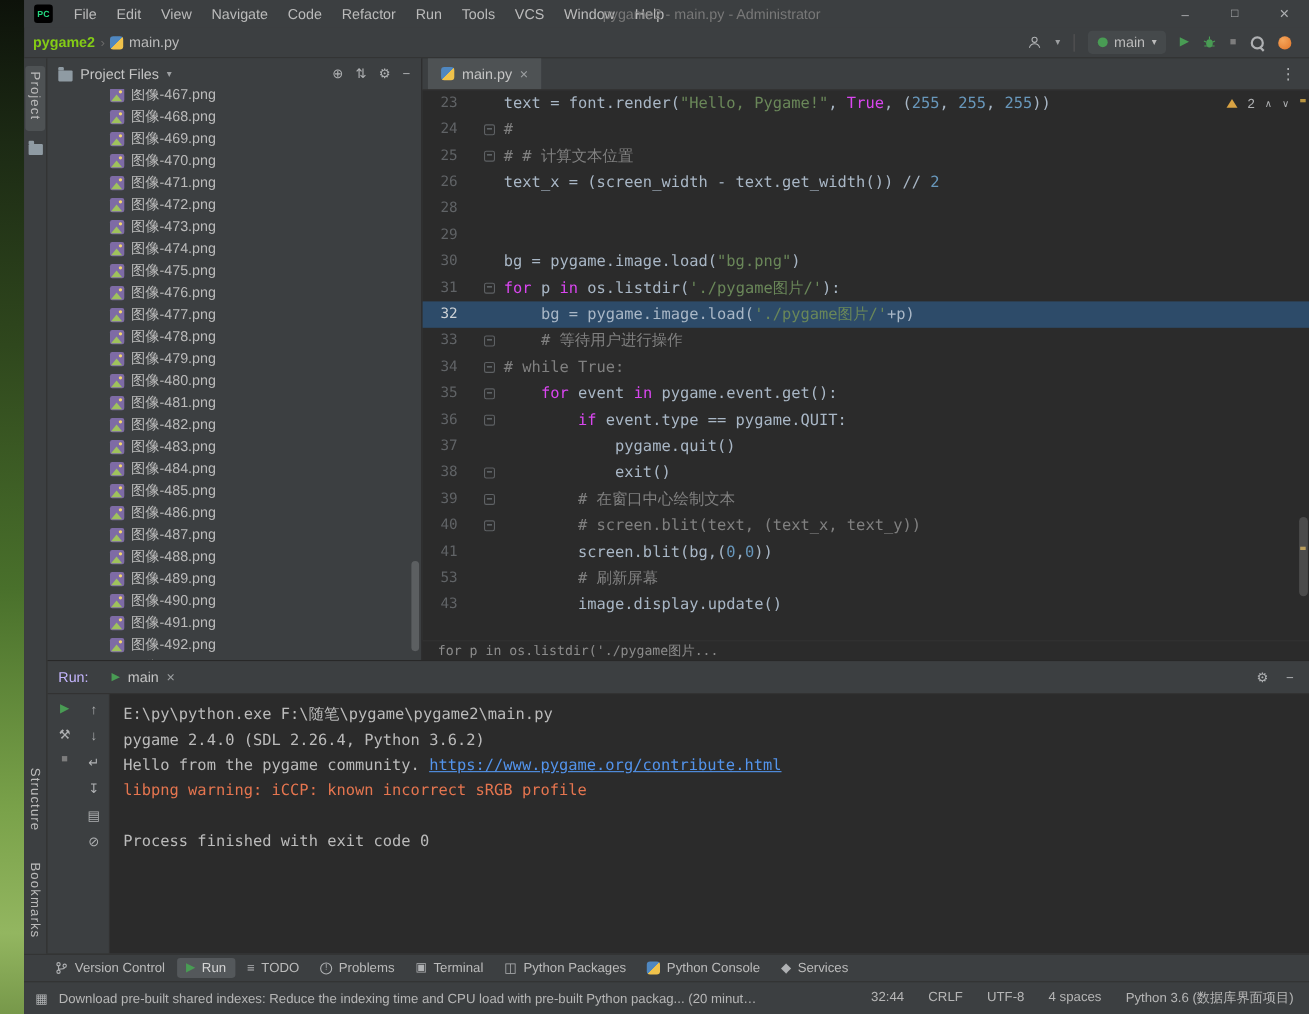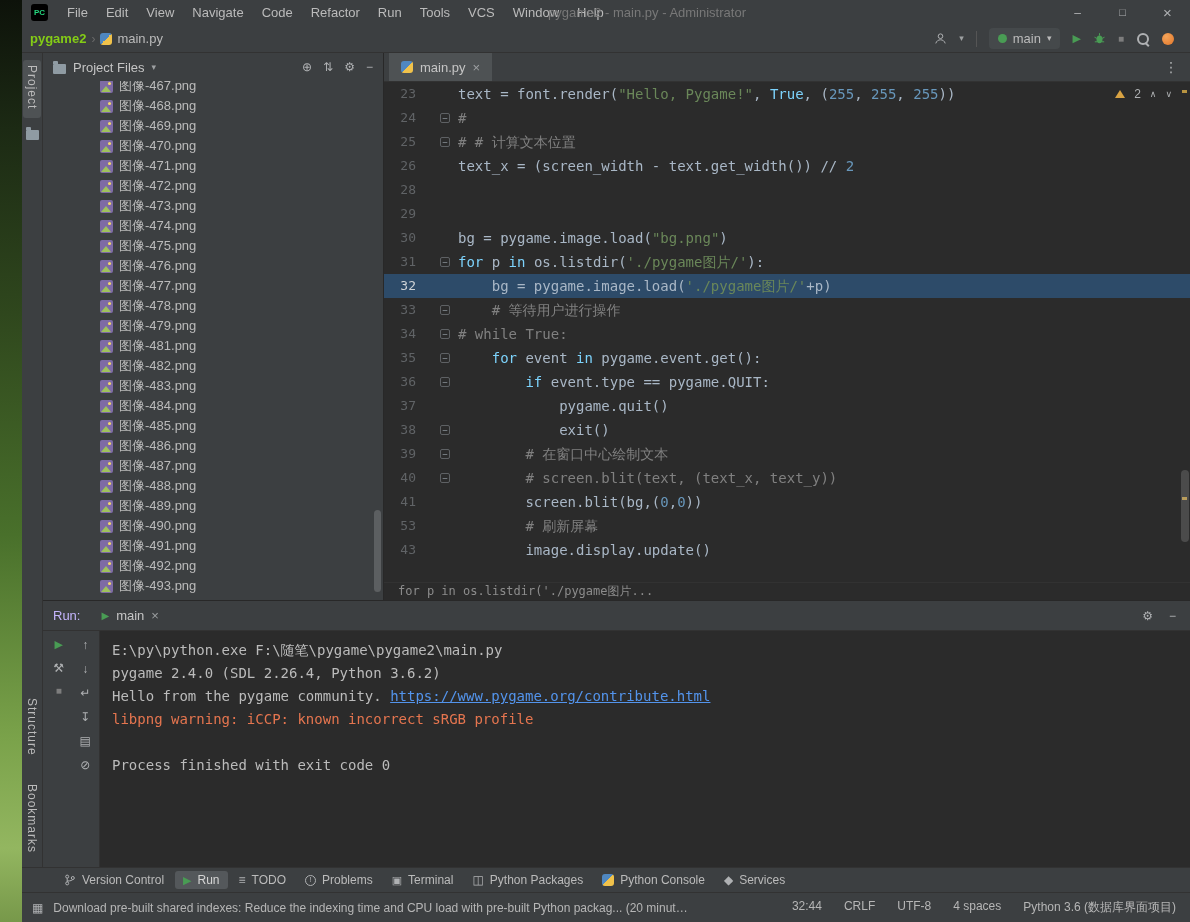--- a/index.html
+++ b/index.html
@@ -53,21 +53,21 @@
   .tab{display:flex;align-items:center;gap:7px;padding:0 12px;margin-left:5px;background:#4e5254;font-size:13px;color:#c5c5c5}
   .tab-more{margin-left:auto;align-self:center;padding-right:12px;color:#afb1b3;font-size:14px}
   .editor-body{flex:1;position:relative;overflow:hidden;font-family:"DejaVu Sans Mono",monospace}
   .code-row{display:flex;height:24px;line-height:24px;white-space:pre}
   .code-row.hl{background:#2d4b69}
   .code-row.hl .g-num{color:#cdd2d6}
   .g-num{width:34px;flex:none;text-align:right;color:#606366;font-size:13px;padding-right:2px}
   .g-fold{width:40px;flex:none;position:relative}
   .fold-box{position:absolute;left:22px;top:7px;width:10px;height:10px;border:1px solid #5e6164;border-radius:2px;color:#8a9399;font-size:9px;line-height:8px;text-align:center}
   .code-text{font-size:14px}
-  .tk-p{color:#a9b7c6}.tk-k{color:#7dd3fc}.tk-s{color:#6a8759}.tk-c{color:#808080}.tk-n{color:#6897bb}
+  .tk-p{color:#a9b7c6}.tk-k{color:#d946ef}.tk-s{color:#6a8759}.tk-c{color:#808080}.tk-n{color:#6897bb}
   .insp{position:absolute;top:5px;right:18px;display:flex;align-items:center;gap:9px;font-size:12px;color:#afb1b3;font-family:"Liberation Sans",sans-serif}
   .warn-tri{width:0;height:0;border-left:5px solid transparent;border-right:5px solid transparent;border-bottom:8px solid #d9a343}
   .ed-scroll{position:absolute;right:1px;top:0;width:9px;height:100%}
   .ed-thumb{position:absolute;right:0;top:388px;width:8px;height:72px;background:rgba(190,190,190,.22);border-radius:4px}
   .ed-mark{position:absolute;right:2px;width:5px;height:3px;background:#b89441}
   .crumbbar{height:18px;flex:none;background:#2b2b2b;border-top:1px solid #323232;color:#8c8c8c;font-size:12px;
             font-family:"DejaVu Sans Mono",monospace;padding-left:14px;display:flex;align-items:center;white-space:nowrap}
 
   
   .run-panel{flex:1;display:flex;flex-direction:column;border-top:1px solid #282828;background:#2b2b2b;min-height:0}
@@ -76,21 +76,21 @@
   .run-tab{display:flex;align-items:center;gap:7px;padding:0 9px;height:100%;color:#c5c5c5}
   .run-right{margin-left:auto;display:flex;gap:16px;padding-right:14px;color:#afb1b3;align-items:center}
   .run-body{flex:1;display:flex;min-height:0}
   .run-tools{width:57px;flex:none;background:#3c3f41;border-right:1px solid #323232;display:flex;padding:8px 3px 0 5px;gap:5px}
   .rt-col{display:flex;flex-direction:column;gap:12px;align-items:center;width:23px}
   .console{flex:1;overflow:hidden;padding:8px 0 0 12px;font-family:"DejaVu Sans Mono",monospace;font-size:14px;line-height:23px}
   .con-row{white-space:pre}
   .ck-p{color:#bbbbbb}.ck-err{color:#e5754f}.ck-link{color:#5394ec;text-decoration:underline}
 
   
-  .bottombar{height:25px;flex:none;background:#3c3f41;border-top:1px solid #323232;display:flex;align-items:center;padding-left:34px;font-size:12px;gap:3px}
+  .bottombar{height:25px;flex:none;background:#3c3f41;border-top:1px solid #323232;display:flex;align-items:center;padding-left:20px;font-size:12px;gap:3px}
   .bb-item{display:flex;align-items:center;gap:6px;padding:2px 8px;border-radius:3px;color:#bbb;white-space:nowrap}
   .bb-item.active{background:#54585b;color:#d5d5d5}
   .statusbar{height:30px;flex:none;background:#3c3f41;border-top:1px solid #323232;display:flex;align-items:center;font-size:12px;color:#b6b6b6;padding:0 14px 0 10px;gap:10px}
   .sb-msg{overflow:hidden;text-overflow:ellipsis;white-space:nowrap;max-width:640px}
   .sb-right{margin-left:auto;display:flex;gap:22px;white-space:nowrap}
 
   
   .ic{display:inline-flex;align-items:center;justify-content:center;color:#afb1b3;font-size:12px;line-height:1;font-style:normal}
   .ic svg{display:block}
   .ic-play-icon{color:#499c54;font-size:11px}
@@ -258,20 +258,24 @@
                 <div class="file-row">
                   <span class="ic ic-image-file-icon"></span>
                   <span>图像-478.png</span>
                 </div>
                 <div class="file-row">
                   <span class="ic ic-image-file-icon"></span>
                   <span>图像-479.png</span>
                 </div>
                 <div class="file-row">
                   <span class="ic ic-image-file-icon"></span>
+                  <span>图像-480.png</span>
+                </div>
+                <div class="file-row">
+                  <span class="ic ic-image-file-icon"></span>
                   <span>图像-481.png</span>
                 </div>
                 <div class="file-row">
                   <span class="ic ic-image-file-icon"></span>
                   <span>图像-482.png</span>
                 </div>
                 <div class="file-row">
                   <span class="ic ic-image-file-icon"></span>
                   <span>图像-483.png</span>
                 </div>

